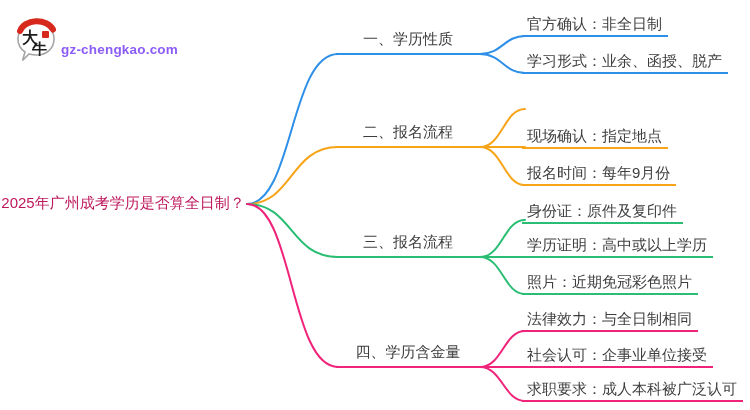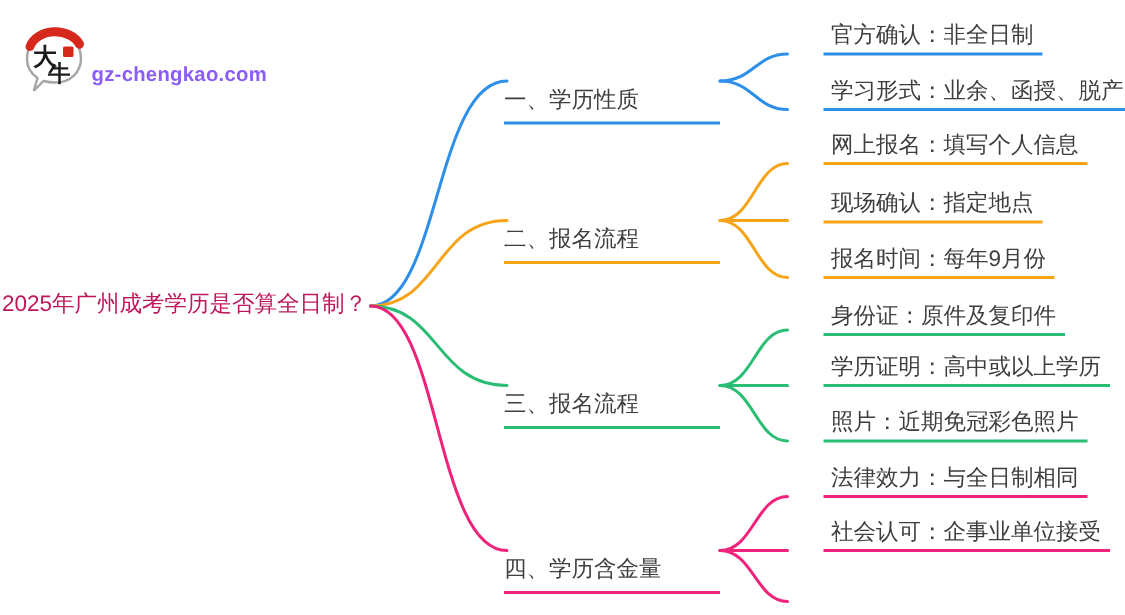--- a/index.html
+++ b/index.html
@@ -8,26 +8,26 @@
     font-family:"Liberation Sans","DejaVu Sans",sans-serif;color:#3e3e3e;
   }
   .edges{position:absolute;left:0;top:0;width:750px;height:410px;}
   .edges path{fill:none;stroke-width:2;stroke-linecap:round;}
 
   .root-label{
     position:absolute;left:0;top:192;width:246px;top:192px;text-align:center;
     font-size:15px;line-height:22px;color:#be185d;white-space:nowrap;
   }
   .branch-label{
-    position:absolute;left:336px;width:144px;white-space:nowrap;
-    font-size:15px;line-height:20px;padding-bottom:4px;border-bottom:2px solid #999;margin-top:28px;
+    position:absolute;left:336px;width:144px;text-align:center;white-space:nowrap;
+    font-size:15px;line-height:20px;padding-bottom:4px;border-bottom:2px solid #999;
   }
   .leaf-label{
     position:absolute;left:522px;display:inline-block;white-space:nowrap;
-    font-size:15px;line-height:19px;padding:0 6px 2px 5px;border-bottom:2px solid #999;margin-left:27px;
+    font-size:15px;line-height:19px;padding:0 6px 2px 5px;border-bottom:2px solid #999;
   }
 
   .logo{position:absolute;left:12px;top:8px;width:210px;height:56px;}
   .logo-mark{position:absolute;left:0;top:2px;}
   .logo-name{
     position:absolute;left:49px;top:16px;font-size:15px;font-weight:bold;
     letter-spacing:1px;white-space:nowrap;
   }
   .logo-url{
     position:absolute;left:49px;top:34px;font-size:13.5px;font-weight:bold;
@@ -73,26 +73,26 @@
     <div class="logo-url" style="color: #8b5cf6;">gz-chengkao.com</div>
   </div>
 
   <div class="root-label" style="top:192px;">2025年广州成考学历是否算全日制？</div>
 
   <div class="branch-label" style="top: 29px; border-bottom-color: rgb(46, 143, 232);">一、学历性质</div>
   <div class="leaf-label" style="top: 14px; border-bottom-color: rgb(46, 143, 232);">官方确认：非全日制</div>
   <div class="leaf-label" style="top: 51px; border-bottom-color: rgb(46, 143, 232);">学习形式：业余、函授、脱产</div>
 
   <div class="branch-label" style="top: 122px; border-bottom-color: rgb(247, 164, 24);">二、报名流程</div>
-  <div class="leaf-label" style="top: 87px; border-bottom-color: rgb(247, 164, 24);">网上报名：填写个人信息</div>
   <div class="leaf-label" style="top: 126px; border-bottom-color: rgb(247, 164, 24); text-align: center;">现场确认：指定地点</div>
   <div class="leaf-label" style="top: 163px; border-bottom-color: rgb(247, 164, 24);">报名时间：每年9月份</div>
 
   <div class="branch-label" style="top: 232px; border-bottom-color: rgb(42, 189, 116);">三、报名流程</div>
   <div class="leaf-label" style="top: 201px; border-bottom-color: rgb(42, 189, 116);">身份证：原件及复印件</div>
   <div class="leaf-label" style="top: 235px; border-bottom-color: rgb(42, 189, 116);">学历证明：高中或以上学历</div>
   <div class="leaf-label" style="top: 272px; border-bottom-color: rgb(42, 189, 116);">照片：近期免冠彩色照片</div>
 
   <div class="branch-label" style="top: 342px; border-bottom-color: rgb(240, 35, 122);">四、学历含金量</div>
   <div class="leaf-label" style="top: 309px; border-bottom-color: rgb(240, 35, 122);">法律效力：与全日制相同</div>
   <div class="leaf-label" style="top: 345px; border-bottom-color: rgb(240, 35, 122);">社会认可：企事业单位接受</div>
+  <div class="leaf-label" style="top: 379px; border-bottom-color: rgb(240, 35, 122);">求职要求：成人本科被广泛认可</div>
 
 </div>
 
 </body></html>

